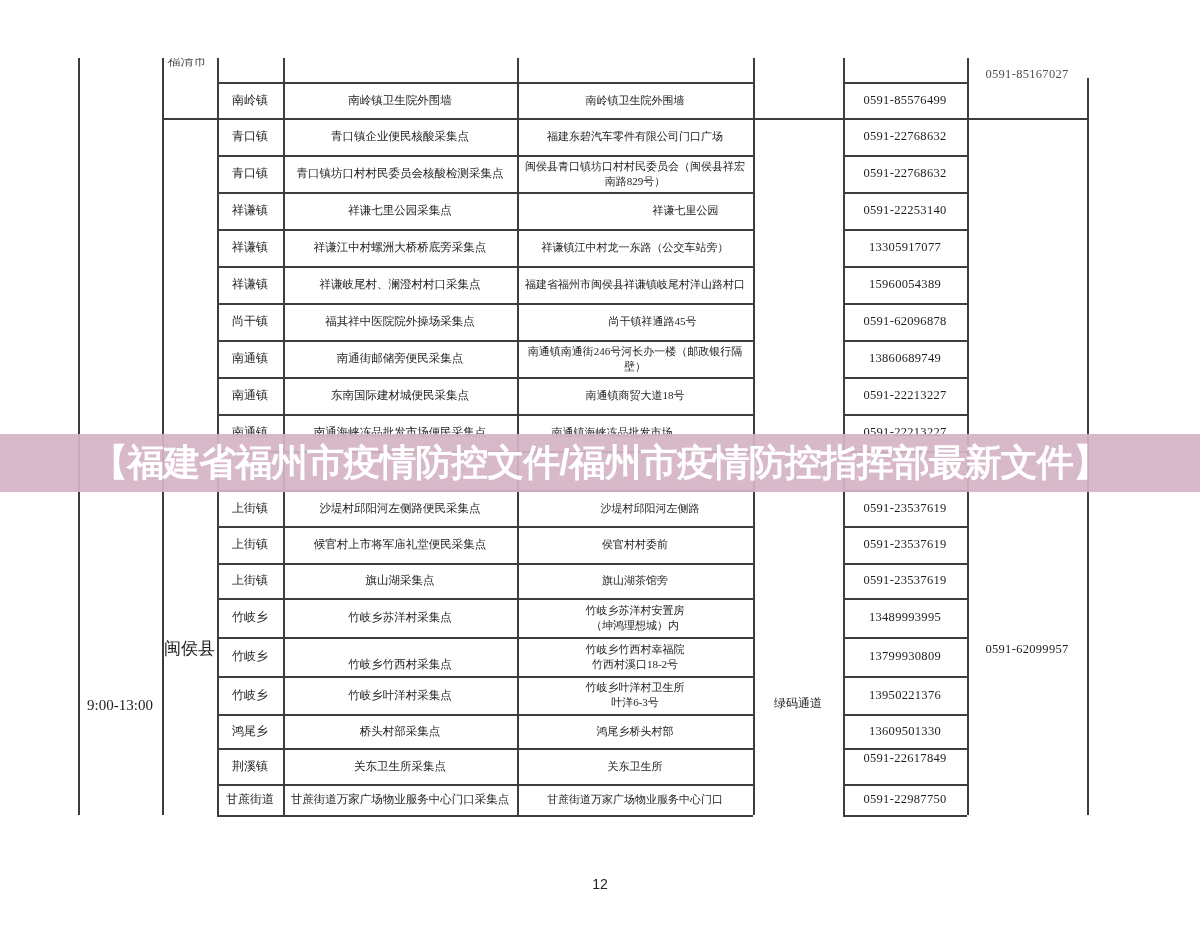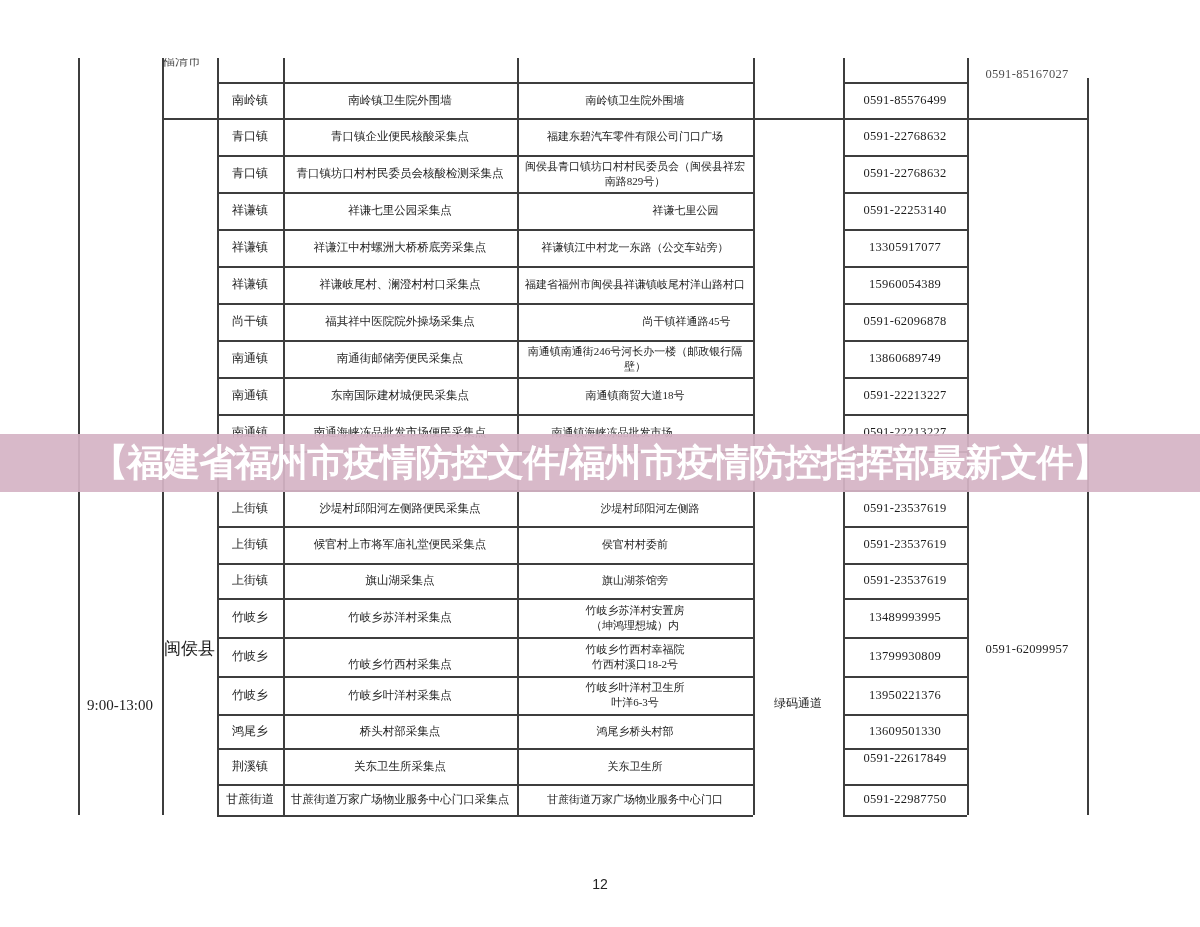--- a/index.html
+++ b/index.html
@@ -41,21 +41,21 @@
   }
 </style>
 </head>
 <body>
 
 <div id="sheet">
 
   <div class="mergetext" id="time-slot" style="left:78px;top:695px;width:84px;height:20px;">9:00-13:00</div>
 
   <div class="clipbox" style="left:162px;top:58px;width:55px;height:22px;">
-    <span class="inner" style="font-size:13px;text-align:left;width:50px;">福清市</span>
+    <span class="inner" style="font-size:13px;text-align:center;width:50px;">福清市</span>
   </div>
 
   <div class="clipbox" style="left:967px;top:70px;width:120px;height:20px;text-align:center;">
     <span class="inner" id="hotline-top" style="display:block;margin-top:-3px;">0591-85167027</span>
   </div>
 
   <div class="mergetext" style="left:162px;top:639px;width:55px;height:18px;">闽侯县</div>
 
   <div class="mergetext" id="channel-label" style="left:753px;top:694px;width:90px;height:18px;">绿码通道</div>
 
@@ -131,21 +131,21 @@
     <div class="cell town" style="left: 217px; top: 229px; width: 66px; height: 37px;">祥谦镇</div>
     <div class="cell point" style="left: 283px; top: 229px; width: 234px; height: 37px;">祥谦江中村螺洲大桥桥底旁采集点</div>
     <div class="cell address" style="left: 517px; top: 229px; width: 236px; height: 37px;">祥谦镇江中村龙一东路（公交车站旁）</div>
     <div class="cell phone" style="left: 843px; top: 229px; width: 124px; height: 37px;">13305917077</div>
     <div class="cell town" style="left: 217px; top: 266px; width: 66px; height: 37px;">祥谦镇</div>
     <div class="cell point" style="left: 283px; top: 266px; width: 234px; height: 37px;">祥谦岐尾村、澜澄村村口采集点</div>
     <div class="cell address" style="left: 517px; top: 266px; width: 236px; height: 37px;">福建省福州市闽侯县祥谦镇岐尾村洋山路村口</div>
     <div class="cell phone" style="left: 843px; top: 266px; width: 124px; height: 37px;">15960054389</div>
     <div class="cell town" style="left: 217px; top: 303px; width: 66px; height: 37px;">尚干镇</div>
     <div class="cell point" style="left: 283px; top: 303px; width: 234px; height: 37px;">福其祥中医院院外操场采集点</div>
-    <div class="cell address" style="left: 543px; top: 303px; width: 254px; height: 37px; padding-left: 35px;">尚干镇祥通路45号</div>
+    <div class="cell address" style="left: 509px; top: 303px; width: 254px; height: 37px; padding-left: 35px;">尚干镇祥通路45号</div>
     <div class="cell phone" style="left: 843px; top: 303px; width: 124px; height: 37px;">0591-62096878</div>
     <div class="cell town" style="left: 217px; top: 340px; width: 66px; height: 37px;">南通镇</div>
     <div class="cell point" style="left: 283px; top: 340px; width: 234px; height: 37px;">南通街邮储旁便民采集点</div>
     <div class="cell address" style="left: 517px; top: 340px; width: 236px; height: 37px;">南通镇南通街246号河长办一楼（邮政银行隔
 壁）</div>
     <div class="cell phone" style="left: 843px; top: 340px; width: 124px; height: 37px;">13860689749</div>
     <div class="cell town" style="left: 217px; top: 377px; width: 66px; height: 37px;">南通镇</div>
     <div class="cell point" style="left: 283px; top: 377px; width: 234px; height: 37px;">东南国际建材城便民采集点</div>
     <div class="cell address" style="left: 517px; top: 377px; width: 236px; height: 37px;">南通镇商贸大道18号</div>
     <div class="cell phone" style="left: 843px; top: 377px; width: 124px; height: 37px;">0591-22213227</div>

